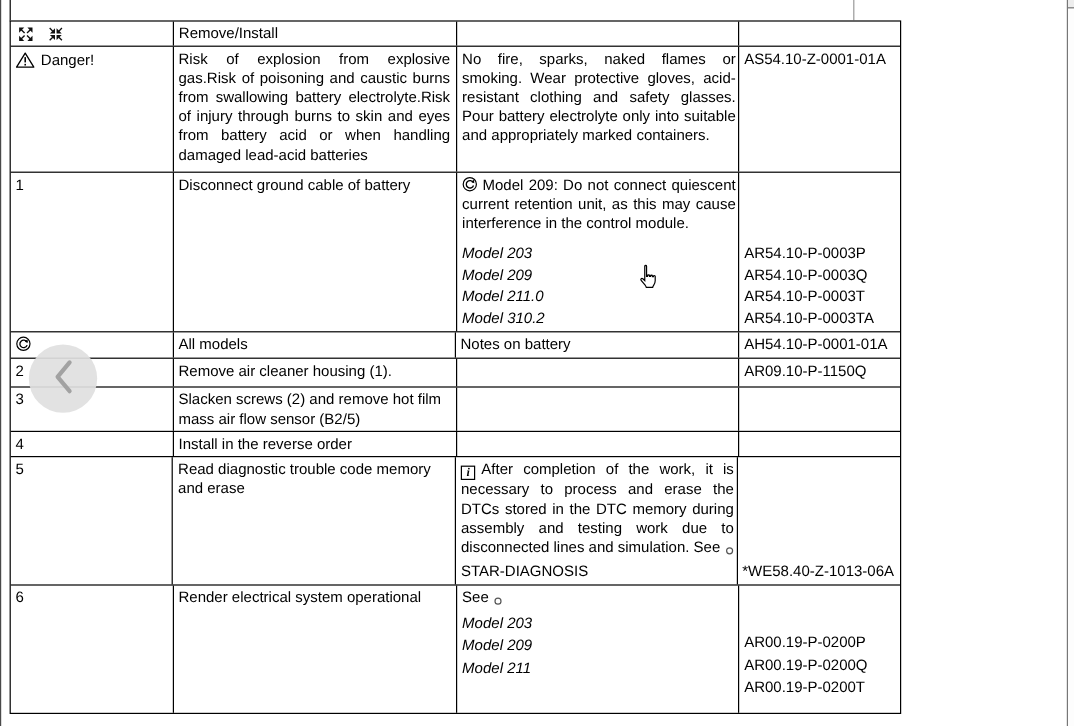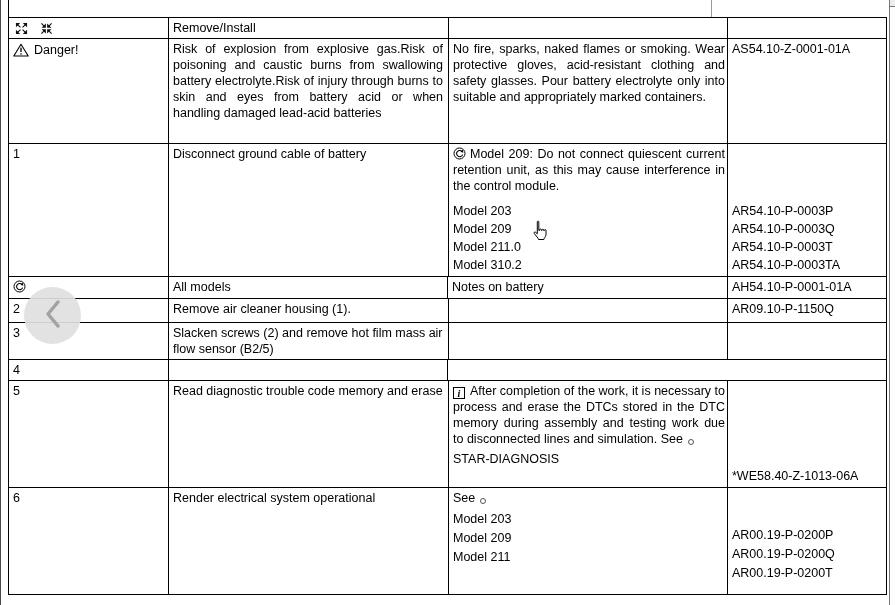--- a/index.html
+++ b/index.html
@@ -16,21 +16,21 @@
 
   
   .edge-left   { position:absolute; left:0; top:0; width:1px; height:605px; background:#4a4a4a; }
   .pre-border  { position:absolute; left:8px; top:0; width:1px; height:18px; background:#000; }
   .top-stub    { position:absolute; left:711px; top:0; width:1px; height:17px; background:#9a9a9a; }
   .scrollbar   { position:absolute; top:0; right:0; width:6px; height:605px; border-left:1px solid #777; background:#fdfdfd; z-index:2; }
   .scrollbar-cap { height:7px; border-bottom:1px solid #777; background:#ededed; }
 
   
   .wis-table {
-    position:absolute; left:8px; top:17px; width:879px;
+    position:absolute; left:8px; top:17px; width:743px;
     border:1px solid #000; background:#fff; line-height:16px;
   }
   .t-row { display:flex; border-bottom:1px solid #000; align-items:stretch; }
   .t-row:last-child { border-bottom:none; }
   .c  { padding:2px 5px 2px 4px; }
   .c1 { width:160px; border-right:1px solid #000; }
   .c2 { width:280px; border-right:1px solid #000; }
   .c3 { width:279px; border-right:1px solid #000; padding-right:2px; }
   .c4 { width:158px; }
 
@@ -59,21 +59,21 @@
     line-height:11px; text-align:center;
     font-family:"Liberation Serif", serif; font-style:italic; font-weight:bold; font-size:10px;
     margin-right:5px; vertical-align:-2px;
   }
   .see-icon {
     display:inline-block; width:6px; height:6px; border:1px solid #555; border-radius:50%;
     margin-left:5px; position:relative; top:2px;
   }
 
   .model-list { margin-top:8px; }
-  .model-line { height:18px; line-height:18px; }
+  .model-line { height:18px; line-height:18px;font-style:italic; }
   .r-step6 .model-list { margin-top:4px; }
   .r-step6 .model-line { height:19px; line-height:19px; }
 
   .doc-line { height:18px; line-height:18px; white-space:nowrap; }
   .doc-top  { height:16px; line-height:16px; }
   .stack-step1 { padding-top:56px; }
   .stack-step5 { padding-top:84px; }
   .stack-step6 { padding-top:36px; }
   .stack-step6 .doc-line { height:19px; line-height:19px; }
 
@@ -239,20 +239,23 @@
         <span>Slacken screws (2) and remove hot film mass air flow sensor (B2/5)</span>
       </div>
       <div class="c c3"></div>
       <div class="c c4"></div>
     </div>
 
     <div class="t-row r-step4">
       <div class="c c1">
         <span>4</span>
       </div>
+      <div class="c c2">
+        <span>Install in the reverse order</span>
+      </div>
       <div class="c c3"></div>
       <div class="c c4"></div>
     </div>
 
     <div class="t-row r-step5">
       <div class="c c1">
         <span>5</span>
       </div>
       <div class="c c2">
         <span>Read diagnostic trouble code memory and erase</span>

